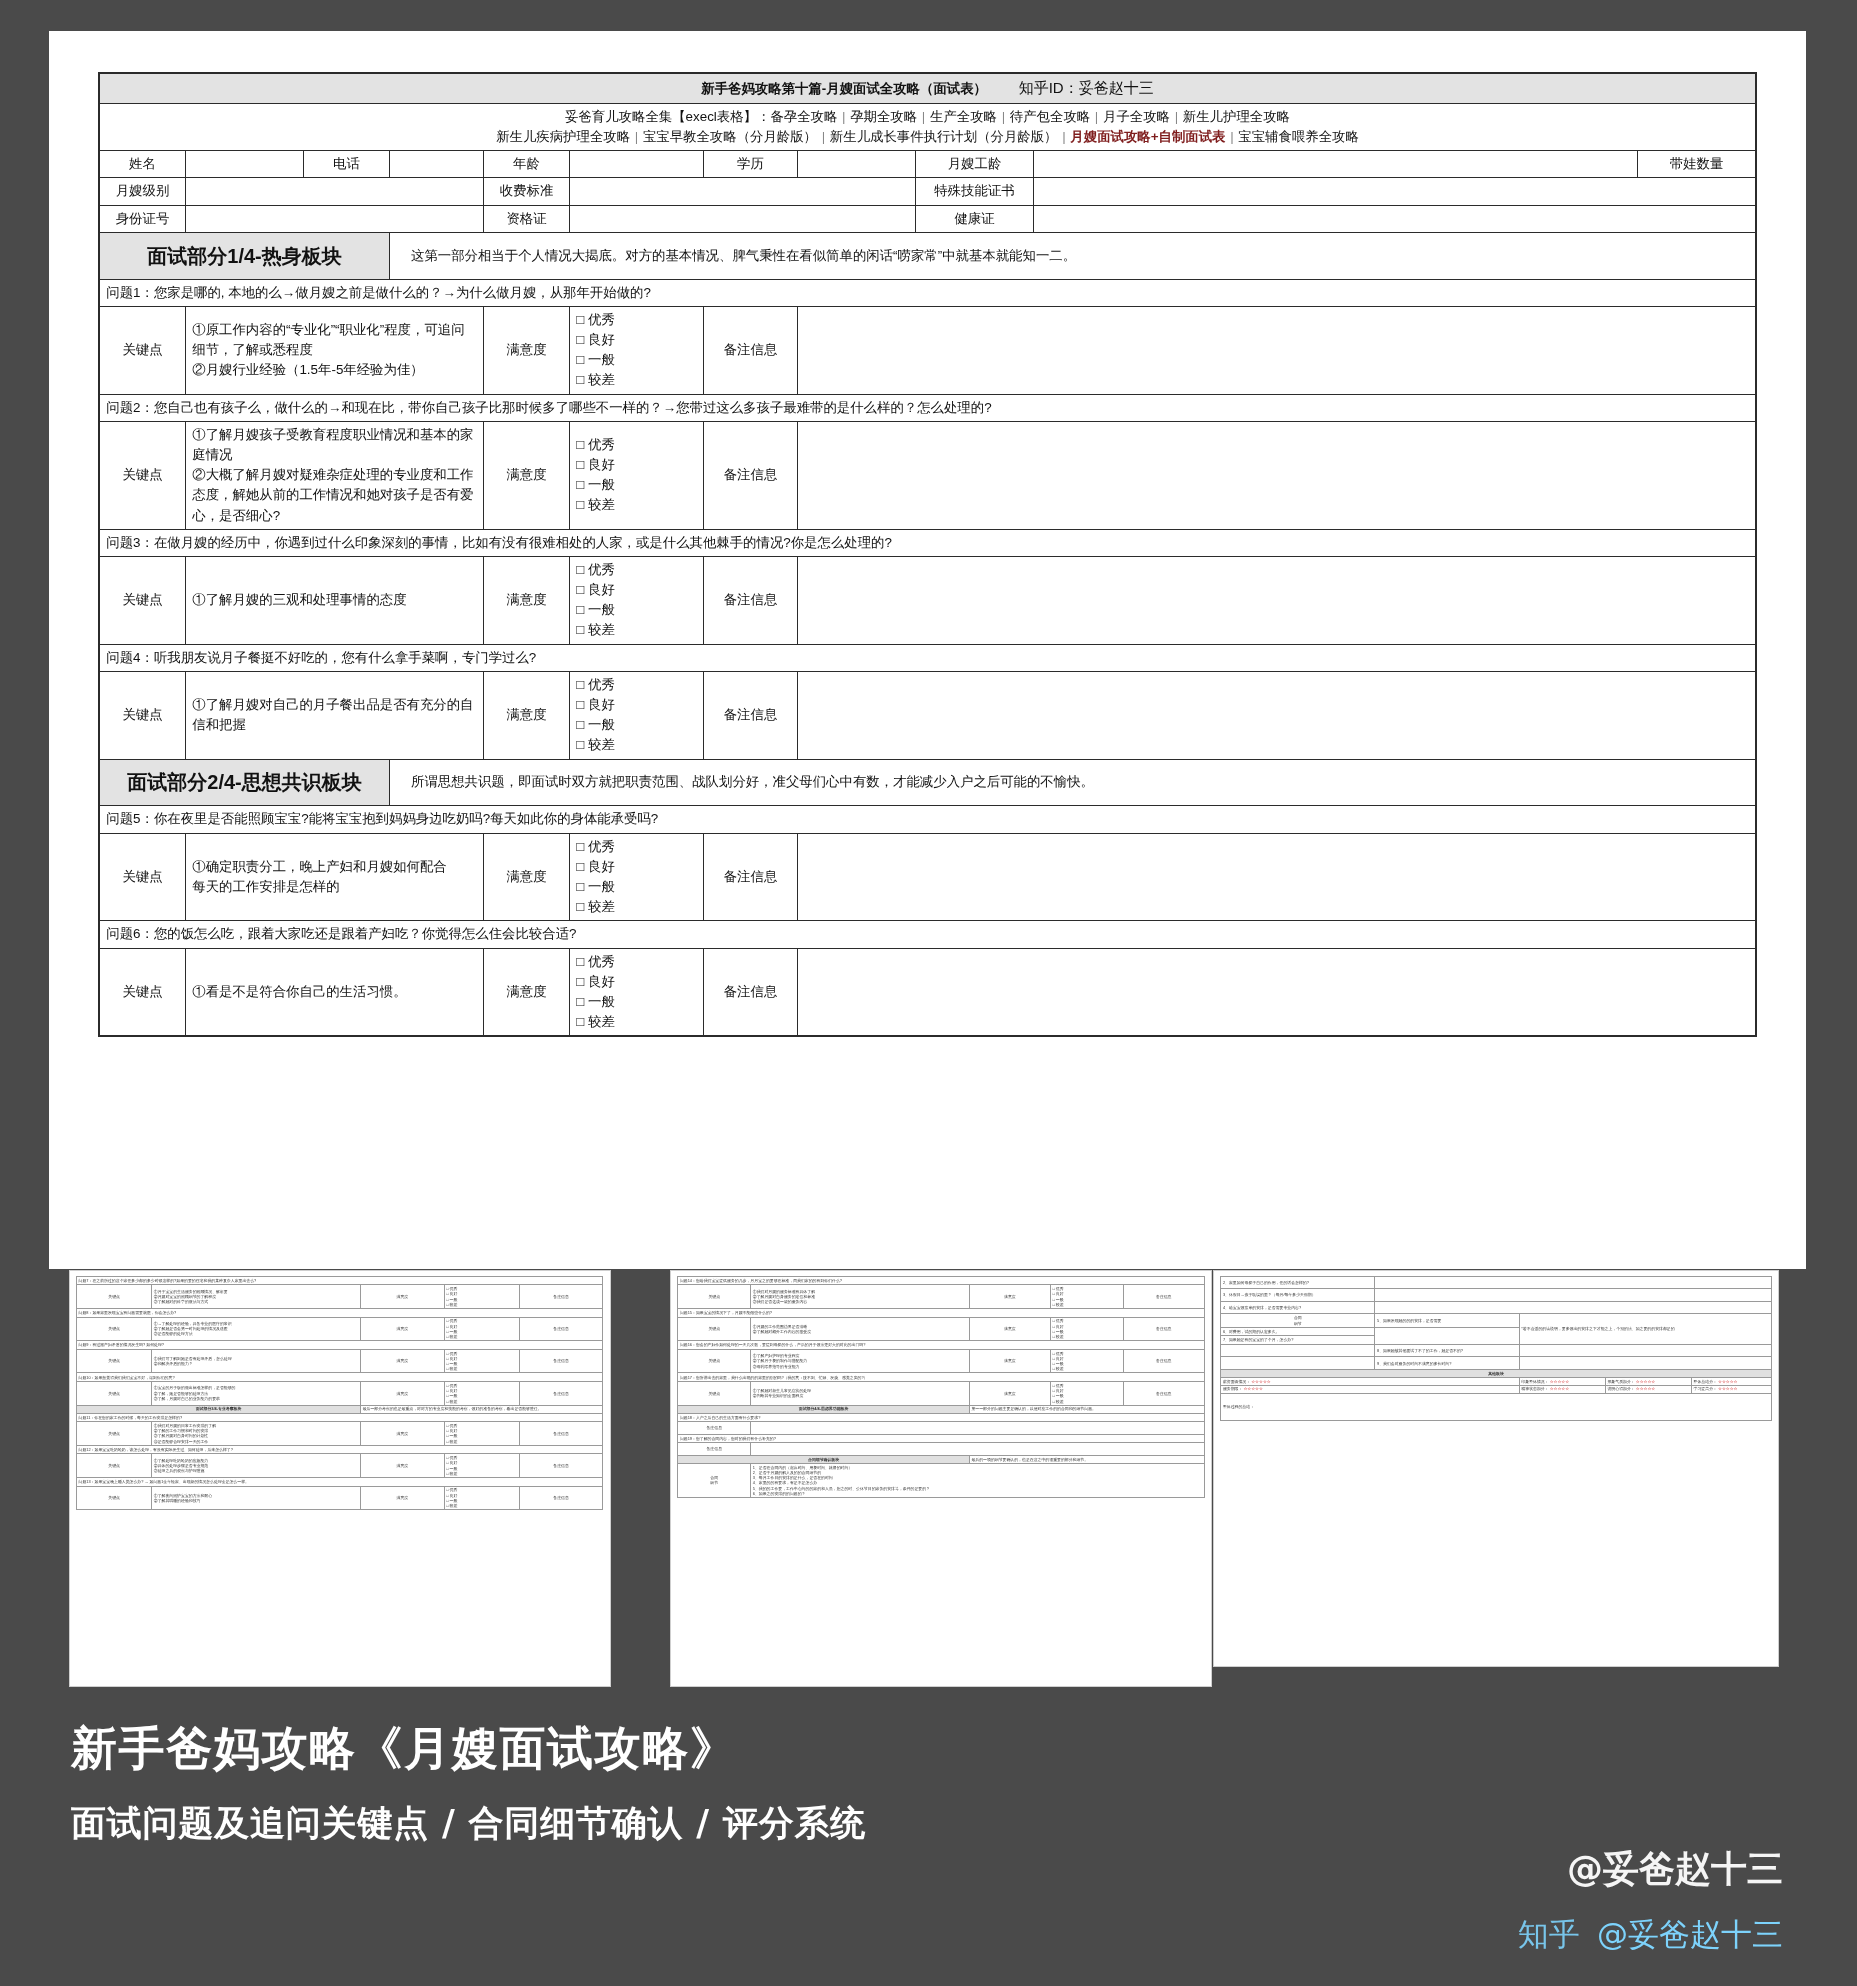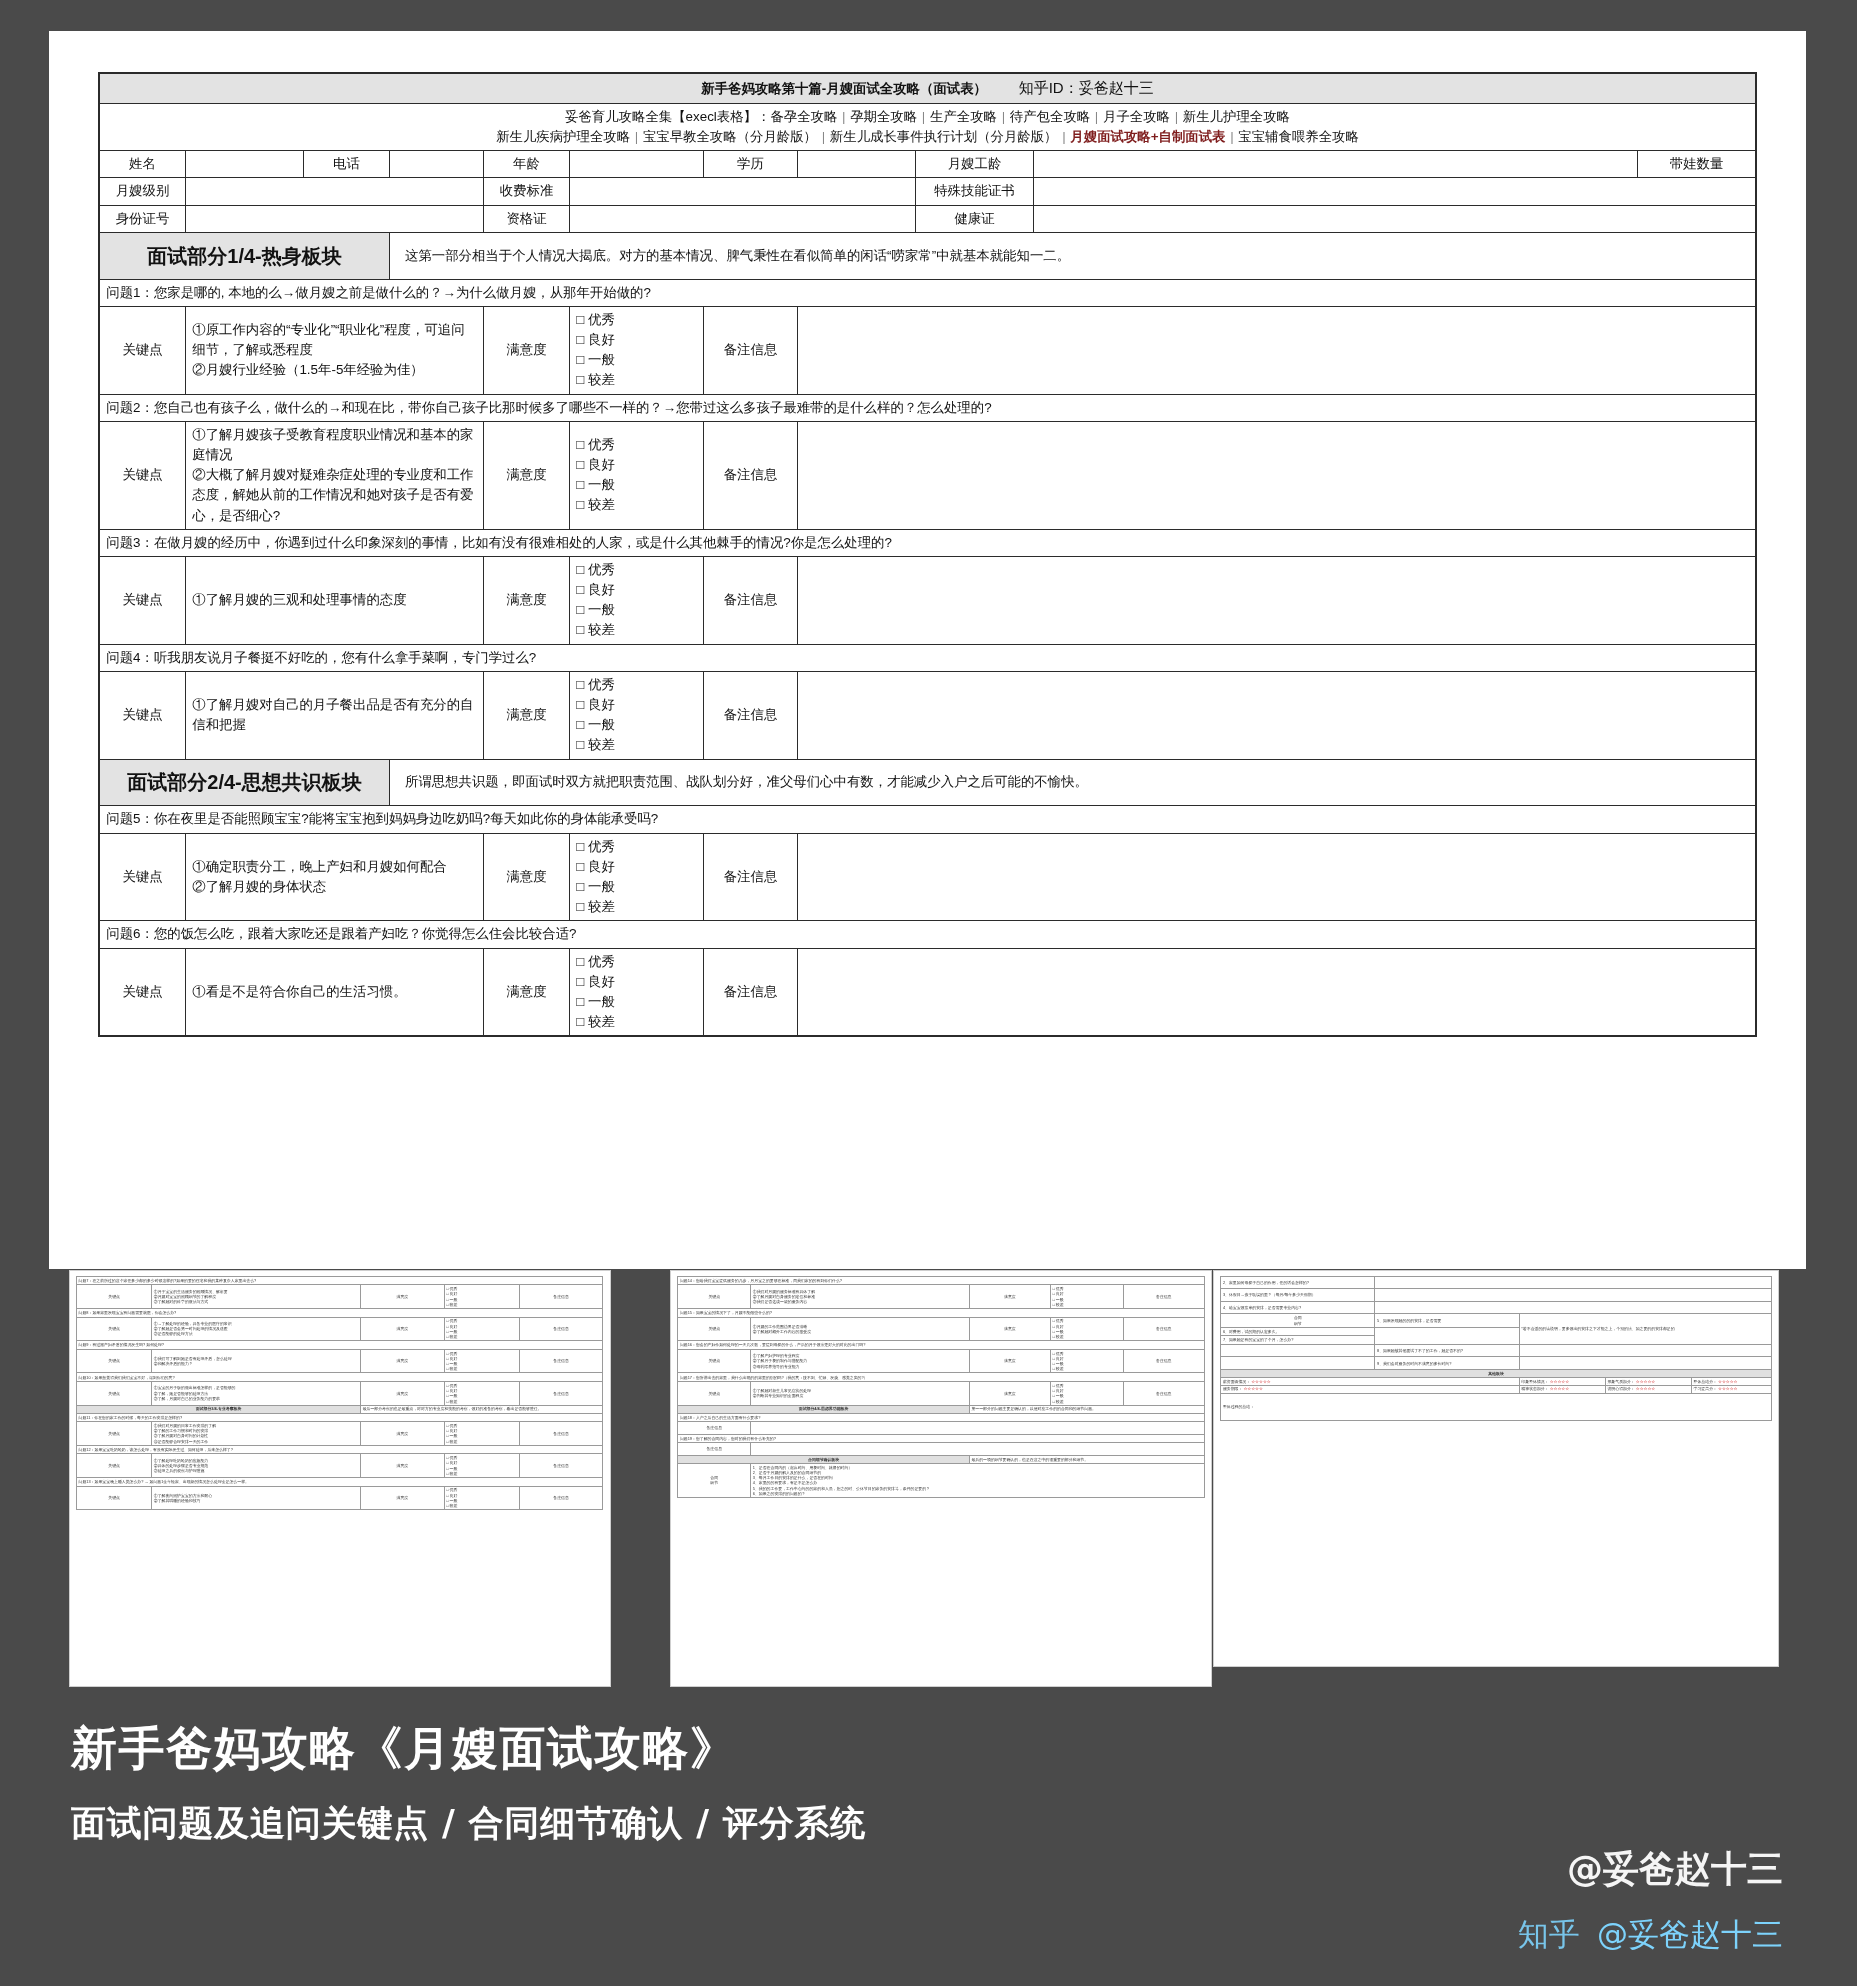--- a/index.html
+++ b/index.html
@@ -75,21 +75,21 @@
   .part-head .part-title {
     background: #e3e3e3;
     text-align: center;
     font-weight: bold;
     font-size: 20px;
     padding: 7.9px 0;
   }
   .part-head .part-desc {
     background: #ffffff;
     font-size: 13.4px;
-    padding-left: 15px;
+    padding-left: 21px;
   }
   .q-row td {
     font-size: 13.4px;
     padding: 7.9px 11px;
   }
   .kp { text-align: center; white-space: nowrap; width: 79px; }
   .kp-text { font-size: 11.8px; line-height: 1.6; width: 220px; }
   .sat { text-align: center; white-space: nowrap; width: 86px; }
   .opts { font-size: 11.8px; line-height: 1.55; width: 86px; padding-left: 12.6px; }
   .note { text-align: center; white-space: nowrap; width: 94px; }
@@ -313,21 +313,21 @@
         <td class="part-desc" colspan="9">所谓思想共识题，即面试时双方就把职责范围、战队划分好，准父母们心中有数，才能减少入户之后可能的不愉快。</td>
       </tr>
 
       <tr class="q-row">
         <td colspan="12">问题5：你在夜里是否能照顾宝宝?能将宝宝抱到妈妈身边吃奶吗?每天如此你的身体能承受吗?</td>
       </tr>
       <tr>
         <td class="kp">关键点</td>
         <td class="kp-text" colspan="3">
           <div>①确定职责分工，晚上产妇和月嫂如何配合</div>
-          <div>②了解月嫂的身体状态</div>
+          <div>每天的工作安排是怎样的</div>
         </td>
         <td class="sat">满意度</td>
         <td class="opts">
           <div>□ 优秀</div>
           <div>□ 良好</div>
           <div>□ 一般</div>
           <div>□ 较差</div>
         </td>
         <td class="note">备注信息</td>
         <td class="ans" colspan="5"></td>

